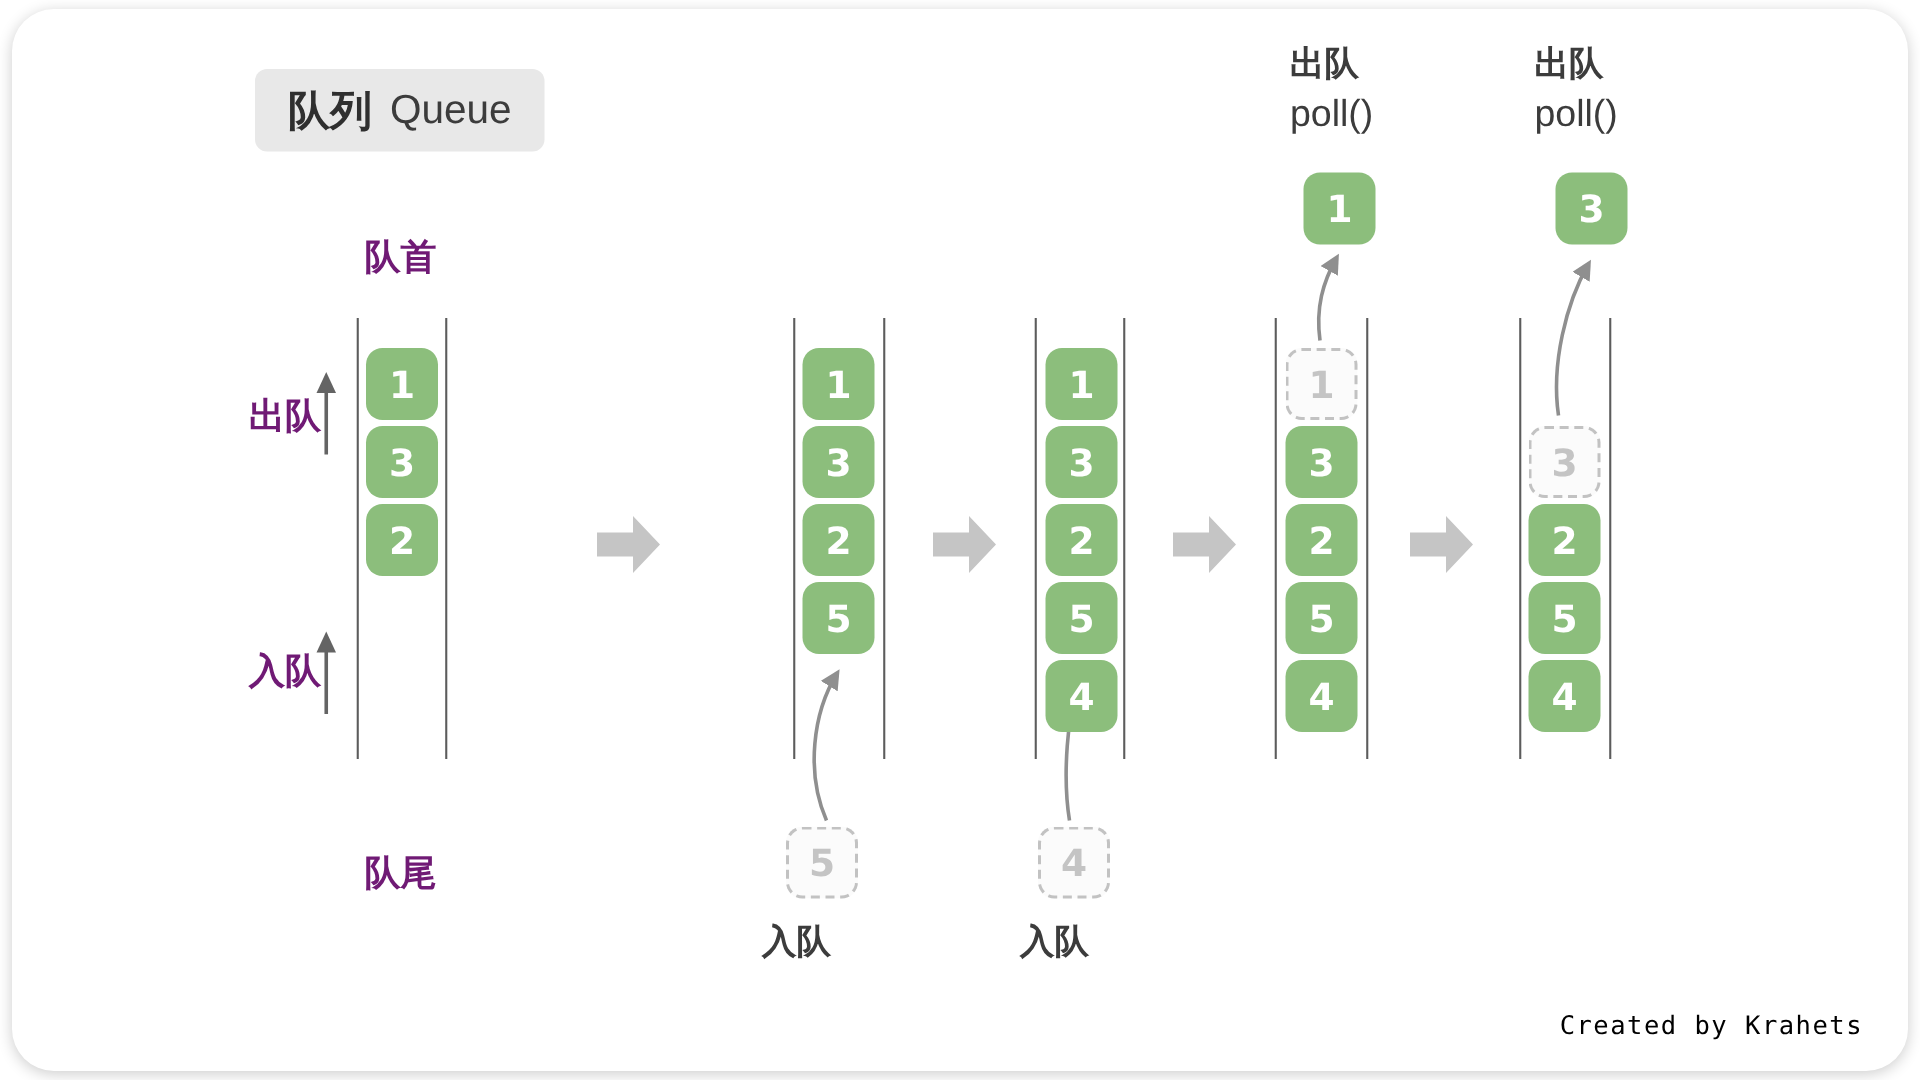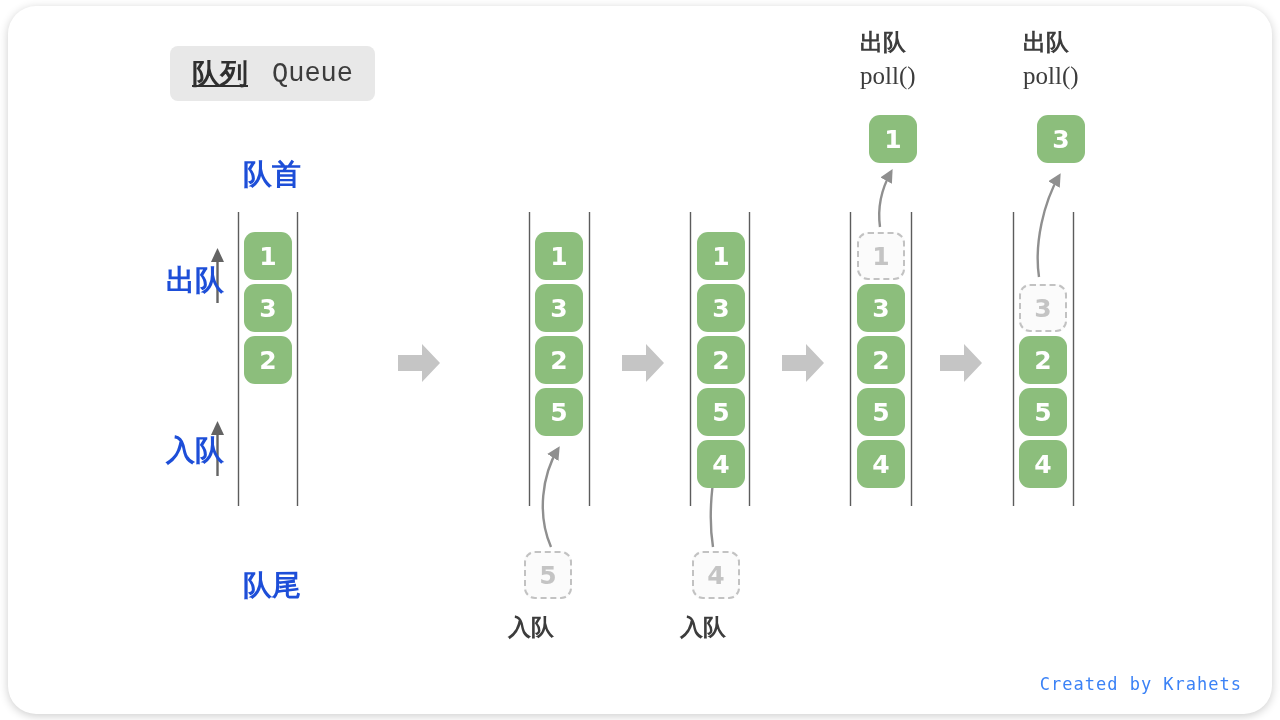--- a/index.html
+++ b/index.html
@@ -5,53 +5,53 @@
   html,body{margin:0;padding:0;background:#ffffff;}
   .canvas{position:relative;width:1280px;height:720px;overflow:hidden;
           font-family:"Liberation Sans","DejaVu Sans",sans-serif;}
   .card{position:absolute;left:8px;top:6px;right:8px;bottom:6px;background:#ffffff;
         border-radius:28px;box-shadow:0 2px 10px rgba(0,0,0,0.20);}
   .overlay{position:absolute;left:0;top:0;width:1280px;height:720px;pointer-events:none;}
 
   
   .badge{position:absolute;left:170px;top:46px;height:55px;padding:0 22px;
          background:#e8e8e8;border-radius:8px;display:flex;align-items:center;gap:12px;}
-  .badge-zh{font-size:28px;font-weight:700;color:#2f2f2f;text-decoration:underline;}
-  .badge-en{font-family:Liberation Mono, monospace;font-size:27px;color:#3c3c3c;margin-left:12px;}
+  .badge-zh{font-size:28px;font-weight:700;color:#2f2f2f;}
+  .badge-en{font-family:Liberation Sans, sans-serif;font-size:27px;color:#3c3c3c;}
 
   
-  .lab{position:absolute;font-size:29px;font-weight:700;color:#1d4ed8;white-space:nowrap;}
+  .lab{position:absolute;font-size:24px;font-weight:700;color:#701a75;white-space:nowrap;}
   .lab-front{left:243px;top:155px;}
   .lab-rear{left:243px;top:566px;}
   .lab-deq{left:166px;top:261px;}
   .lab-enq{left:166px;top:431px;}
 
   
   .cell{position:absolute;width:48px;height:48px;border-radius:11px;display:flex;
         align-items:center;justify-content:center;font-size:25px;font-weight:700;
         font-family:"DejaVu Sans","Liberation Sans",sans-serif;box-sizing:border-box;}
   .filled{background:#8cbe7c;color:#ffffff;}
   .ghost{background:#fbfbfb;border:2px dashed #c2c2c2;color:#c4c4c4;}
   .x1{left:244px;} .x2{left:535px;} .x3{left:697px;} .x4{left:857px;} .x5{left:1019px;}
   .r0{top:232px;} .r1{top:284px;} .r2{top:336px;} .r3{top:388px;} .r4{top:440px;}
   .in2{left:524px;top:551px;} .in3{left:692px;top:551px;}
   .out4{left:869px;top:115px;} .out5{left:1037px;top:115px;}
 
   
   .op{position:absolute;white-space:nowrap;}
   .op-zh{font-size:23px;font-weight:700;color:#3c3c3c;line-height:30px;}
-  .op-code{font-family:Liberation Serif, serif;font-size:25px;
+  .op-code{font-family:Liberation Sans, sans-serif;font-size:25px;
            color:#3c3c3c;line-height:38px;}
   .op-code .arg{color:#67a956;font-weight:700;}
   .op-push1{left:508px;top:612px;} .op-push2{left:680px;top:612px;}
   .op-poll1{left:860px;top:27px;}  .op-poll2{left:1023px;top:27px;}
 
   .watermark{position:absolute;right:38px;top:674px;
              font-family:"DejaVu Sans Mono","Liberation Mono",monospace;
-             font-size:17px;color:#3b82f6;letter-spacing:1px;}
+             font-size:17px;color:#000000;letter-spacing:1px;}
 </style>
 </head>
 <body>
 
 <div class="canvas">
   <div class="card"></div>
 
   <svg class="overlay" width="1280" height="720" viewBox="0 0 1280 720">
     <defs>
       <marker id="mArrow" viewBox="0 0 10 10" refX="7.5" refY="5" markerWidth="5.5" markerHeight="5.5" orient="auto-start-reverse">

